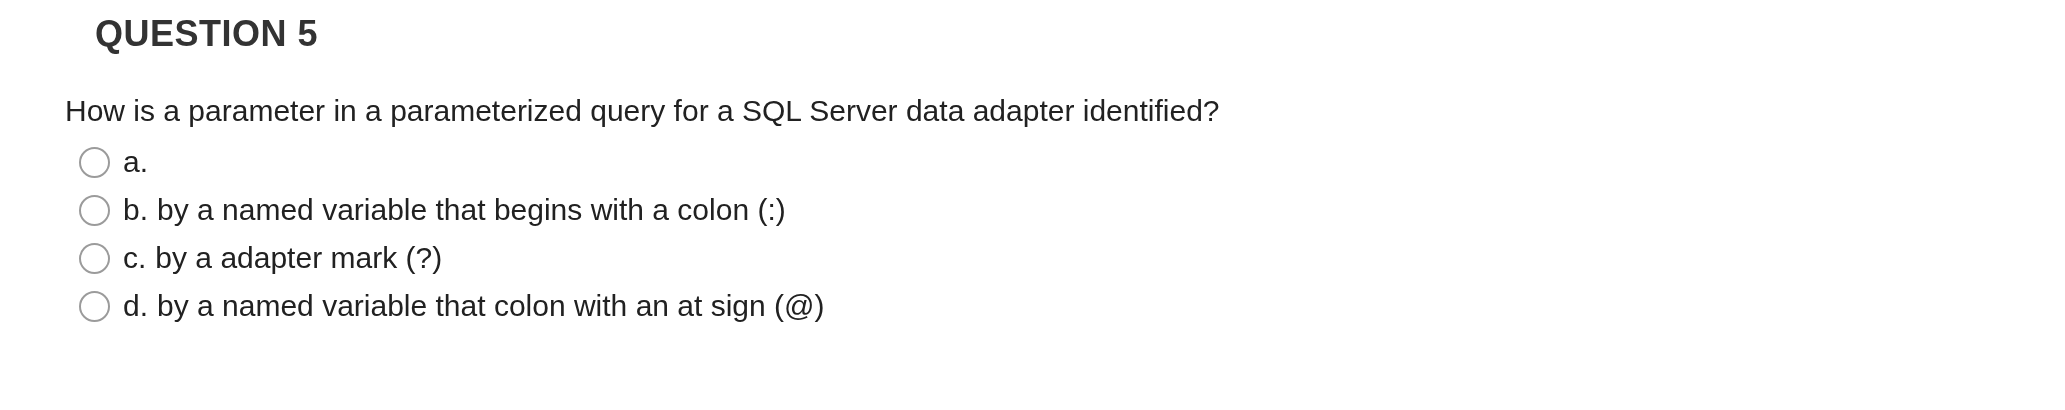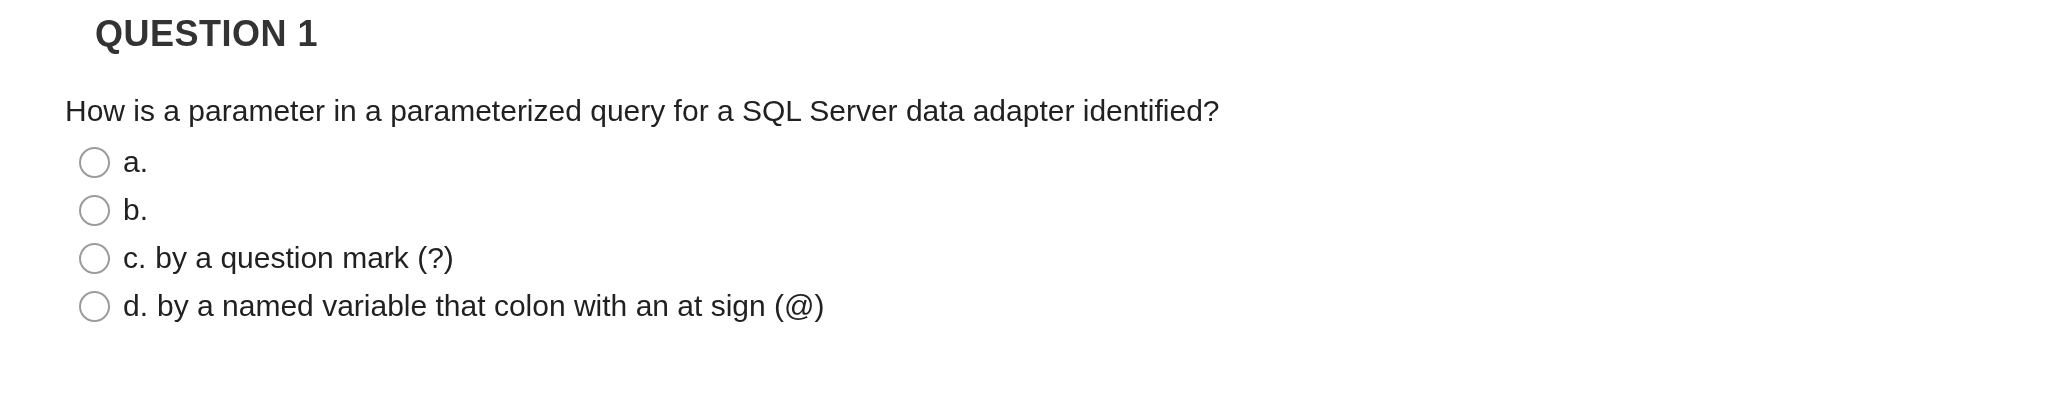--- a/index.html
+++ b/index.html
@@ -65,40 +65,41 @@
     font-size: 30px;
     color: #212121;
     white-space: nowrap;
   }
 </style>
 </head>
 <body>
 
 <div>
 
-  <div class="question-heading">QUESTION 1</div>
+  <div class="question-heading">QUESTION 5</div>
 
   <div class="question-text">How is a parameter in a parameterized query for a SQL Server data adapter identified?</div>
 
   <div class="options">
 
     <div class="option-row">
       <span class="radio"></span>
       <span class="option-letter">a.</span>
     </div>
 
     <div class="option-row">
       <span class="radio"></span>
       <span class="option-letter">b.</span>
+      <span class="option-text">by a named variable that begins with a colon (:)</span>
     </div>
 
     <div class="option-row">
       <span class="radio"></span>
       <span class="option-letter">c.</span>
-      <span class="option-text">by a question mark (?)</span>
+      <span class="option-text">by a adapter mark (?)</span>
     </div>
 
     <div class="option-row">
       <span class="radio"></span>
       <span class="option-letter">d.</span>
       <span class="option-text">by a named variable that colon with an at sign (@)</span>
     </div>
 
   </div>
 </div>

